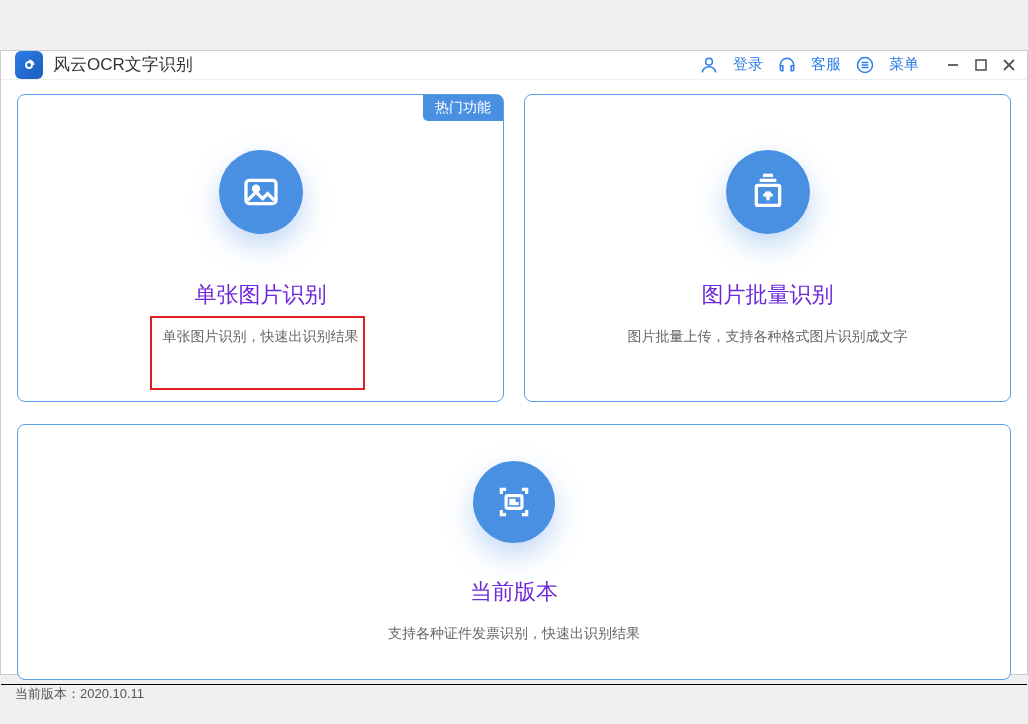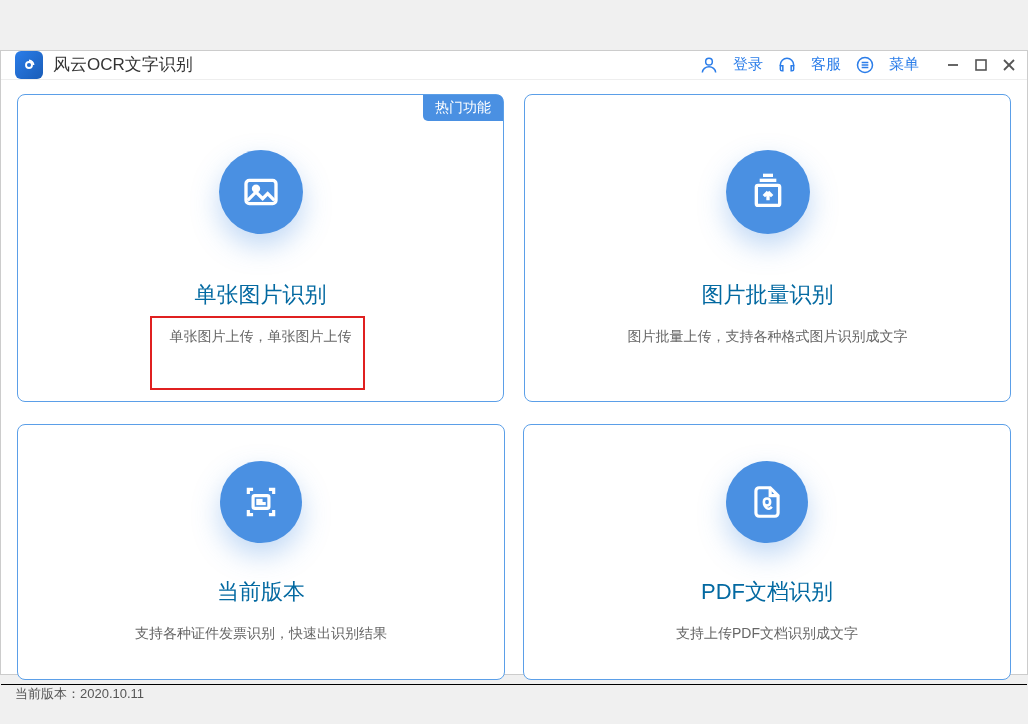--- a/index.html
+++ b/index.html
@@ -129,21 +129,21 @@
   box-shadow: 0 12px 28px rgba(74, 144, 226, 0.35);
   margin-bottom: 46px;
 }
 .card-small .card-icon {
   width: 82px;
   height: 82px;
   margin-bottom: 34px;
 }
 .card-title {
   font-size: 22px;
-  color: #0369a1;
+  color: #6d28d9;
   margin-bottom: 18px;
   font-weight: 400;
 }
 .card-desc {
   font-size: 14px;
   color: #666;
 }
 .highlight-box {
   position: absolute;
   border: 2.5px solid #e02020;
@@ -229,21 +229,21 @@
       <div class="card card-big" style="position:relative;">
         <div class="hot-badge">热门功能</div>
         <div class="card-icon">
           <svg width="40" height="40" viewBox="0 0 24 24" fill="none" stroke="#fff" stroke-width="2">
             <rect x="3" y="5" width="18" height="14" rx="2"></rect>
             <circle cx="9" cy="10" r="1.5" fill="#fff"></circle>
             <path d="M4 17l5-5 4 4 3-3 4 4"></path>
           </svg>
         </div>
         <div class="card-title">单张图片识别</div>
-        <div class="card-desc">单张图片上传，单张图片上传</div>
+        <div class="card-desc">单张图片识别，快速出识别结果</div>
         <div class="highlight-box"></div>
       </div>
       <div class="card card-big">
         <div class="card-icon">
           <svg width="40" height="40" viewBox="0 0 24 24" fill="none" stroke="#fff" stroke-width="2">
             <rect x="5" y="8" width="14" height="12" rx="1"></rect>
             <line x1="7" y1="5" x2="17" y2="5"></line>
             <line x1="9" y1="2" x2="15" y2="2"></line>
             <path d="M12 17v-5m0 0l-2.5 2.5M12 12l2.5 2.5"></path>
           </svg>
@@ -259,31 +259,20 @@
           <svg width="38" height="38" viewBox="0 0 24 24" fill="none" stroke="#fff" stroke-width="2">
             <path d="M4 7V4h3M20 7V4h-3M4 17v3h3M20 17v3h-3"></path>
             <rect x="7" y="8" width="10" height="8" rx="1"></rect>
             <line x1="9" y1="11" x2="13" y2="11"></line>
             <line x1="9" y1="13" x2="15" y2="13"></line>
           </svg>
         </div>
         <div class="card-title">当前版本</div>
         <div class="card-desc">支持各种证件发票识别，快速出识别结果</div>
       </div>
-      <div class="card card-small">
-        <div class="card-icon">
-          <svg width="38" height="38" viewBox="0 0 24 24" fill="none" stroke="#fff" stroke-width="2">
-            <path d="M14 3H7a2 2 0 0 0-2 2v14a2 2 0 0 0 2 2h10a2 2 0 0 0 2-2V8l-5-5z"></path>
-            <path d="M14 3v5h5"></path>
-            <path d="M10 12c0 3 4 3 4 0s-4-3-4 0 3 6 5 3" stroke-width="1.6"></path>
-          </svg>
-        </div>
-        <div class="card-title">PDF文档识别</div>
-        <div class="card-desc">支持上传PDF文档识别成文字</div>
-      </div>
     </div>
   </div>
 
   <div class="statusbar">
     <span>当前版本：</span>
       <span>2020.10.11</span>
   </div>
 
 </div>
 

